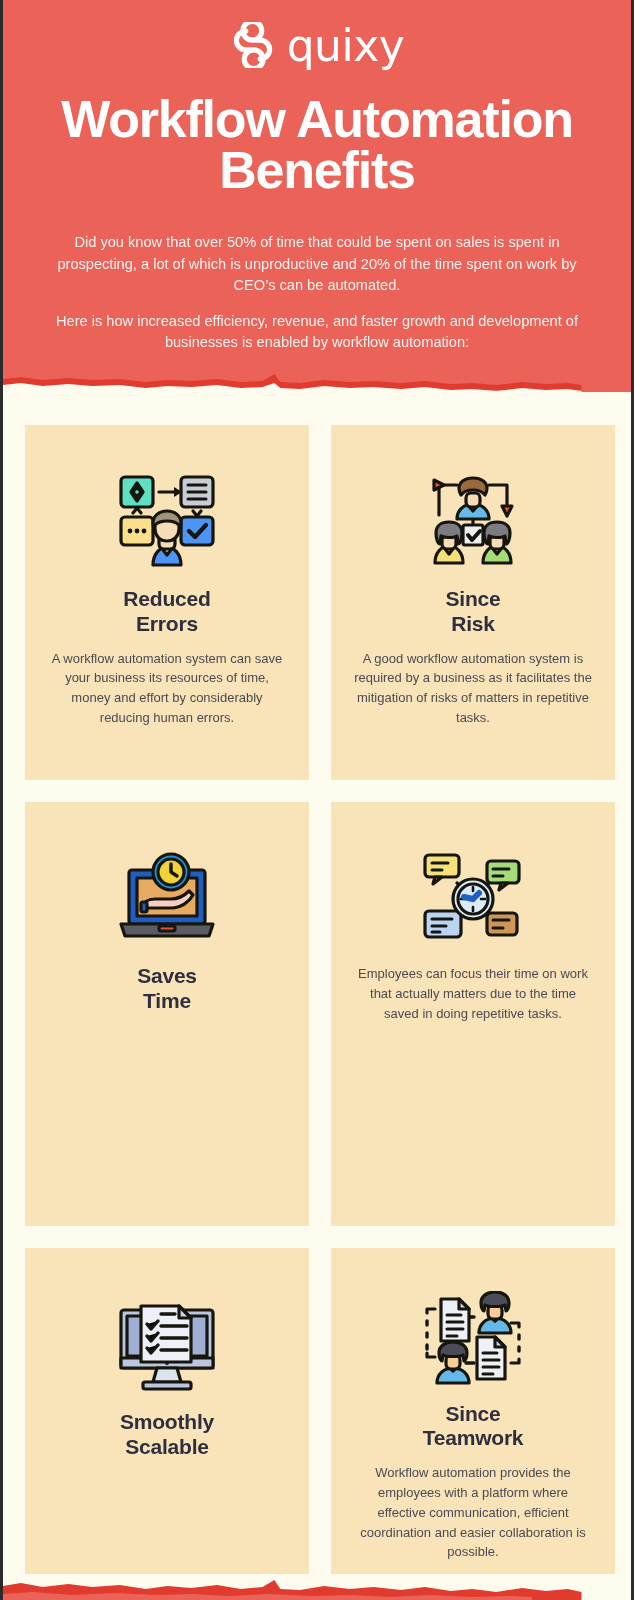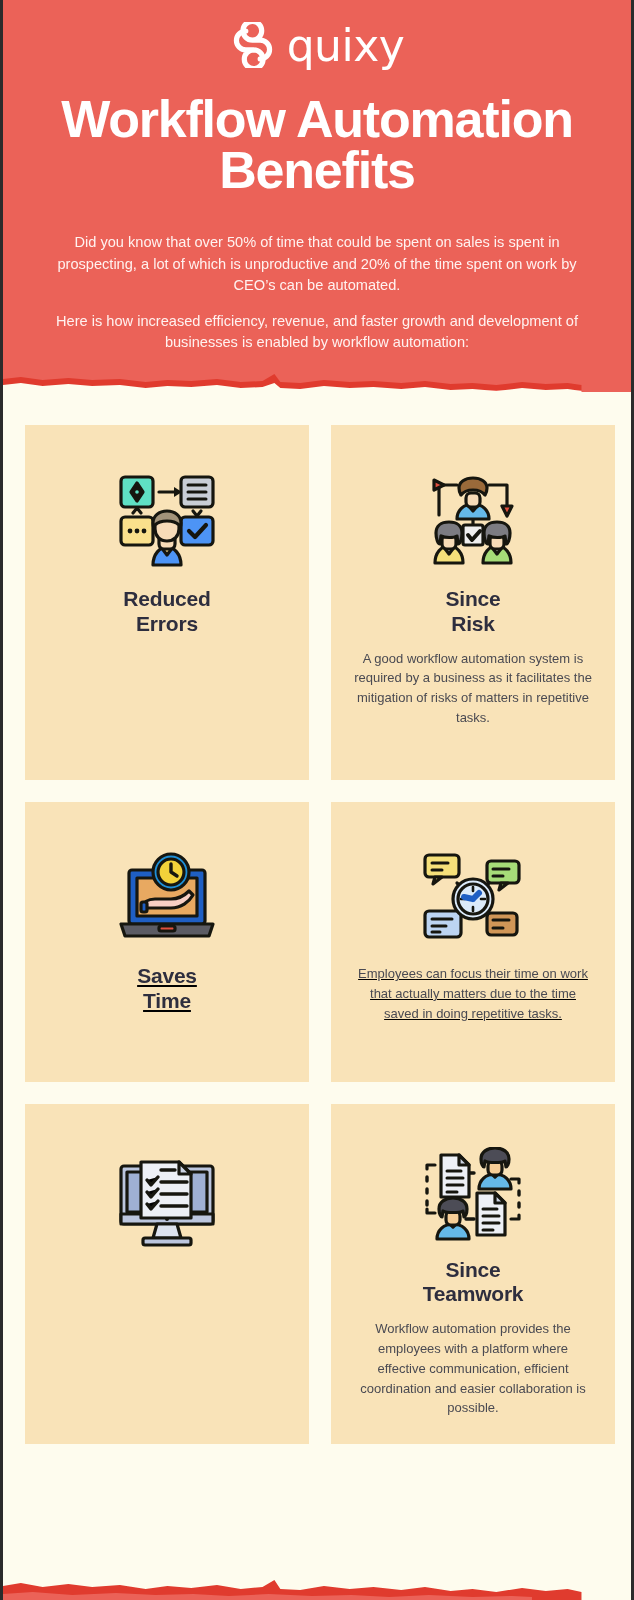--- a/index.html
+++ b/index.html
@@ -74,21 +74,21 @@
     column-gap:22px;
     row-gap:22px;
   }
   .card {
     background:#F9E3B8;
     padding:42px 22px 26px;
     text-align:center;
     display:flex; flex-direction:column; align-items:center;
   }
   .card.r1 { height:355px; }
-  .card.r2 { height:280px;text-decoration:underline; }
+  .card.r2 { height:424px; }
   .card.r3 { height:340px; }
   .icon-wrap {
     height:108px;
     display:flex; align-items:center; justify-content:center;
     margin-bottom:12px;
   }
   .icon-wrap svg { display:block; }
   .card-title {
     color:#2E2E3E;
     font-weight:bold;
@@ -163,20 +163,21 @@
             <path d="M38 94c0-11 7-18 14-18s14 7 14 18z" fill="#4D94F5"></path>
             <path d="M46 76l6 8 6-8z" fill="#FAE08C"></path>
             <rect x="44" y="62" width="16" height="16" rx="5" fill="#F7DCB8"></rect>
             <path d="M38 52c0-7 6-12 14-12s14 5 14 12c0 3-1 5-1 5-3-4-7-5-13-5s-10 1-13 5c0 0-1-2-1-5z" fill="#A2937A"></path>
             <path d="M40 58c0 7 5 12 12 12s12-5 12-12v-4c-3-3-7-4-12-4s-9 1-12 4z" fill="#F7DCB8"></path>
           </g>
         </svg>
       </div>
       <div class="card-title">Reduced
 Errors</div>
+      <div class="card-body">A workflow automation system can save your business its resources of time, money and effort by considerably reducing human errors.</div>
     </div>
 
     <div class="card r1">
       <div class="icon-wrap">
         <svg width="104" height="100" viewBox="0 0 104 100">
           <g stroke="#16160f" stroke-width="3.2" stroke-linejoin="round" stroke-linecap="round" fill="none">
             <path d="M18 44V14h18"></path>
             <path d="M13 9l10 5-10 5z" fill="#E0503F"></path>
             <path d="M68 14h18v26"></path>
             <path d="M81 45l5-10 5 10z" fill="#E0503F" transform="rotate(180 86 40)"></path>
@@ -270,20 +271,22 @@
             <path d="M62 12v12h12z" fill="#CBD3E2"></path>
             <g stroke-width="3.4">
               <path d="M44 20h14"></path>
               <path d="M30 30l4 5 7-8M44 32h26"></path>
               <path d="M30 42l4 5 7-8M44 44h26"></path>
               <path d="M30 54l4 5 7-8M44 56h26"></path>
             </g>
           </g>
         </svg>
       </div>
+      <div class="card-title">Smoothly
+Scalable</div>
     </div>
 
     <div class="card r3">
       <div class="icon-wrap">
         <svg width="104" height="98" viewBox="0 0 104 98">
           <g stroke="#16160f" stroke-width="3.2" stroke-linejoin="round" stroke-linecap="round">
             <path d="M6 22v-4h8" fill="none"></path>
             <path d="M6 30v4M6 42v4M6 54v4" fill="none" stroke-width="3.4"></path>
             <path d="M6 62v4h8" fill="none"></path>
             <path d="M98 36v-4h-8" fill="none"></path>

